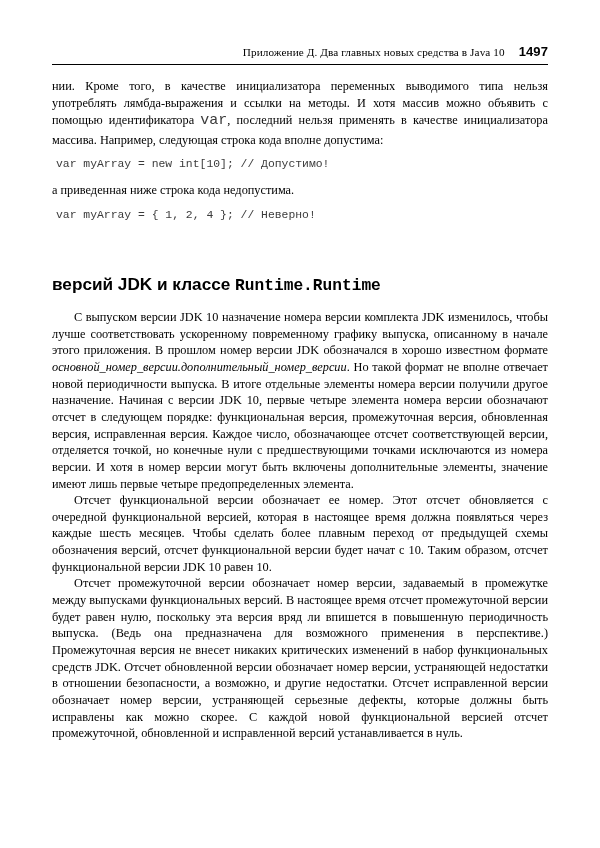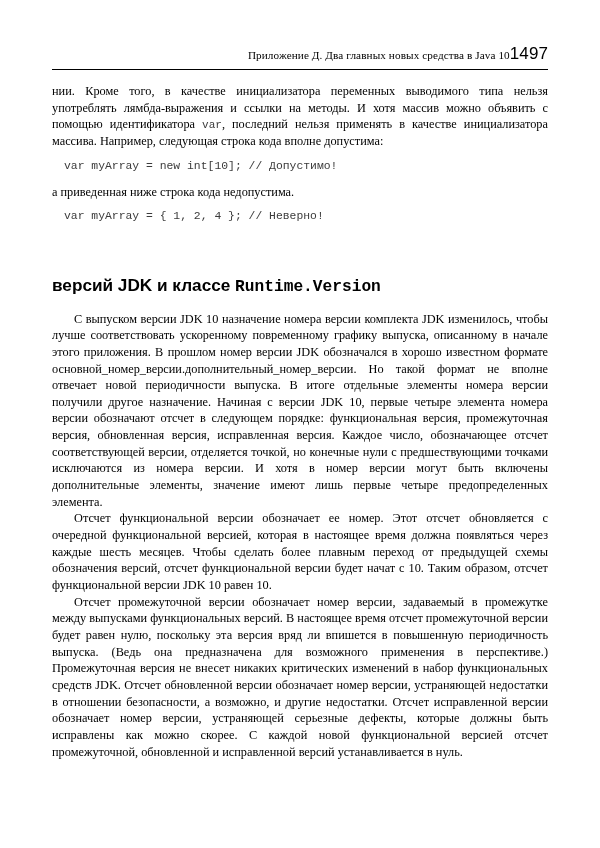--- a/index.html
+++ b/index.html
@@ -18,76 +18,78 @@
     position: relative;
     width: 600px;
     height: 848px;
     box-sizing: border-box;
     padding: 44px 52px 0 52px;
   }
   .running-head {
     display: flex;
     align-items: baseline;
     justify-content: flex-end;
+    gap: 14px;
     font-size: 11.2px;
     letter-spacing: 0.1px;
     padding-bottom: 5px;
     border-bottom: 1.1px solid #000;
     margin-bottom: 13px;
   }
   .running-head .rh-text {
     font-family: "Liberation Serif", serif;
   }
   .running-head .rh-page {
     font-family: "Liberation Sans", sans-serif;
-    font-weight: normal;
-    font-size: 17px;
+    font-weight: bold;
+    font-size: 13px;
   }
   p {
     margin: 0;
     font-size: 12.3px;
     line-height: 1.355;
     text-align: justify;
     text-justify: inter-word;
     hyphens: manual;
   }
   p.indent {
     text-indent: 22px;
   }
   p.noindent {
     text-indent: 0;
   }
   .code-block {
     font-family: "Liberation Mono", monospace;
     font-size: 11.4px;
     color: #3b3b3b;
-    margin: 9px 0 9px 12px;
+    margin: 9px 0 9px 4px;
     line-height: 1.4;
     text-align: left;
   }
   .mono {
     font-family: "Liberation Mono", monospace;
-    font-size: 11px;
+    font-size: 15px;
     color: #3b3b3b;
   }
   h2.section-title {
     font-family: "Liberation Sans", sans-serif;
     font-weight: bold;
     font-size: 17.2px;
     line-height: 1.32;
     margin: 26px 0 12px 0;
     text-align: left;
     color: #000;
   }
   h2.section-title .code-in-head {
     font-family: "Liberation Mono", monospace;
     font-size: 16.2px;
     font-weight: bold;
   }
   .ital {
+    font-style: italic;
   }
   .body-block > p + p {
     margin-top: 0;
   }
 </style>
 </head>
 <body>
 
 <div class="page">
 
@@ -102,21 +104,21 @@
 
     <div class="code-block">var myArray = new int[10]; // Допустимо!</div>
 
     <p class="noindent">а приведенная ниже строка кода недопустима.</p>
 
     <div class="code-block">var myArray = { 1, 2, 4 }; // Неверно!</div>
 
 
     <h2 class="section-title">
       <br>
-      <span>версий JDK и классе </span><span class="code-in-head">Runtime.Version</span>
+      <span>версий JDK и классе </span><span class="code-in-head">Runtime.Runtime</span>
     </h2>
 
     <p class="indent"><span>С выпуском версии JDK 10 назначение номера версии комплекта JDK изменилось, чтобы лучше соответствовать ускоренному повременному графику выпуска, описанному в начале этого приложения. В прошлом номер версии JDK обозначался в хорошо известном формате </span><span class="ital">основной_номер_версии.дополнительный_номер_версии</span><span>. Но такой формат не вполне отвечает новой периодичности выпуска. В итоге отдельные элементы номера версии получили другое назначение. Начиная с версии JDK 10, первые четыре элемента номера версии обозначают отсчет в следующем порядке: функциональная версия, промежуточная версия, обновленная версия, исправленная версия. Каждое число, обозначающее отсчет соответствующей версии, отделяется точкой, но конечные нули с предшествующими точками исключаются из номера версии. И хотя в номер версии могут быть включены дополнительные элементы, значение имеют лишь первые четыре предопределенных элемента.</span></p>
 
     <p class="indent">Отсчет функциональной версии обозначает ее номер. Этот отсчет обновляется с очередной функциональной версией, которая в настоящее время должна появляться через каждые шесть месяцев. Чтобы сделать более плавным переход от предыдущей схемы обозначения версий, отсчет функциональной версии будет начат с 10. Таким образом, отсчет функциональной версии JDK 10 равен 10.</p>
 
     <p class="indent">Отсчет промежуточной версии обозначает номер версии, задаваемый в промежутке между выпусками функциональных версий. В настоящее время отсчет промежуточной версии будет равен нулю, поскольку эта версия вряд ли впишется в повышенную периодичность выпуска. (Ведь она предназначена для возможного применения в перспективе.) Промежуточная версия не внесет никаких критических изменений в набор функциональных средств JDK. Отсчет обновленной версии обозначает номер версии, устраняющей недостатки в отношении безопасности, а возможно, и другие недостатки. Отсчет исправленной версии обозначает номер версии, устраняющей серьезные дефекты, которые должны быть исправлены как можно скорее. С каждой новой функциональной версией отсчет промежуточной, обновленной и исправленной версий устанавливается в нуль.</p>
 
   </div>
 </div>

